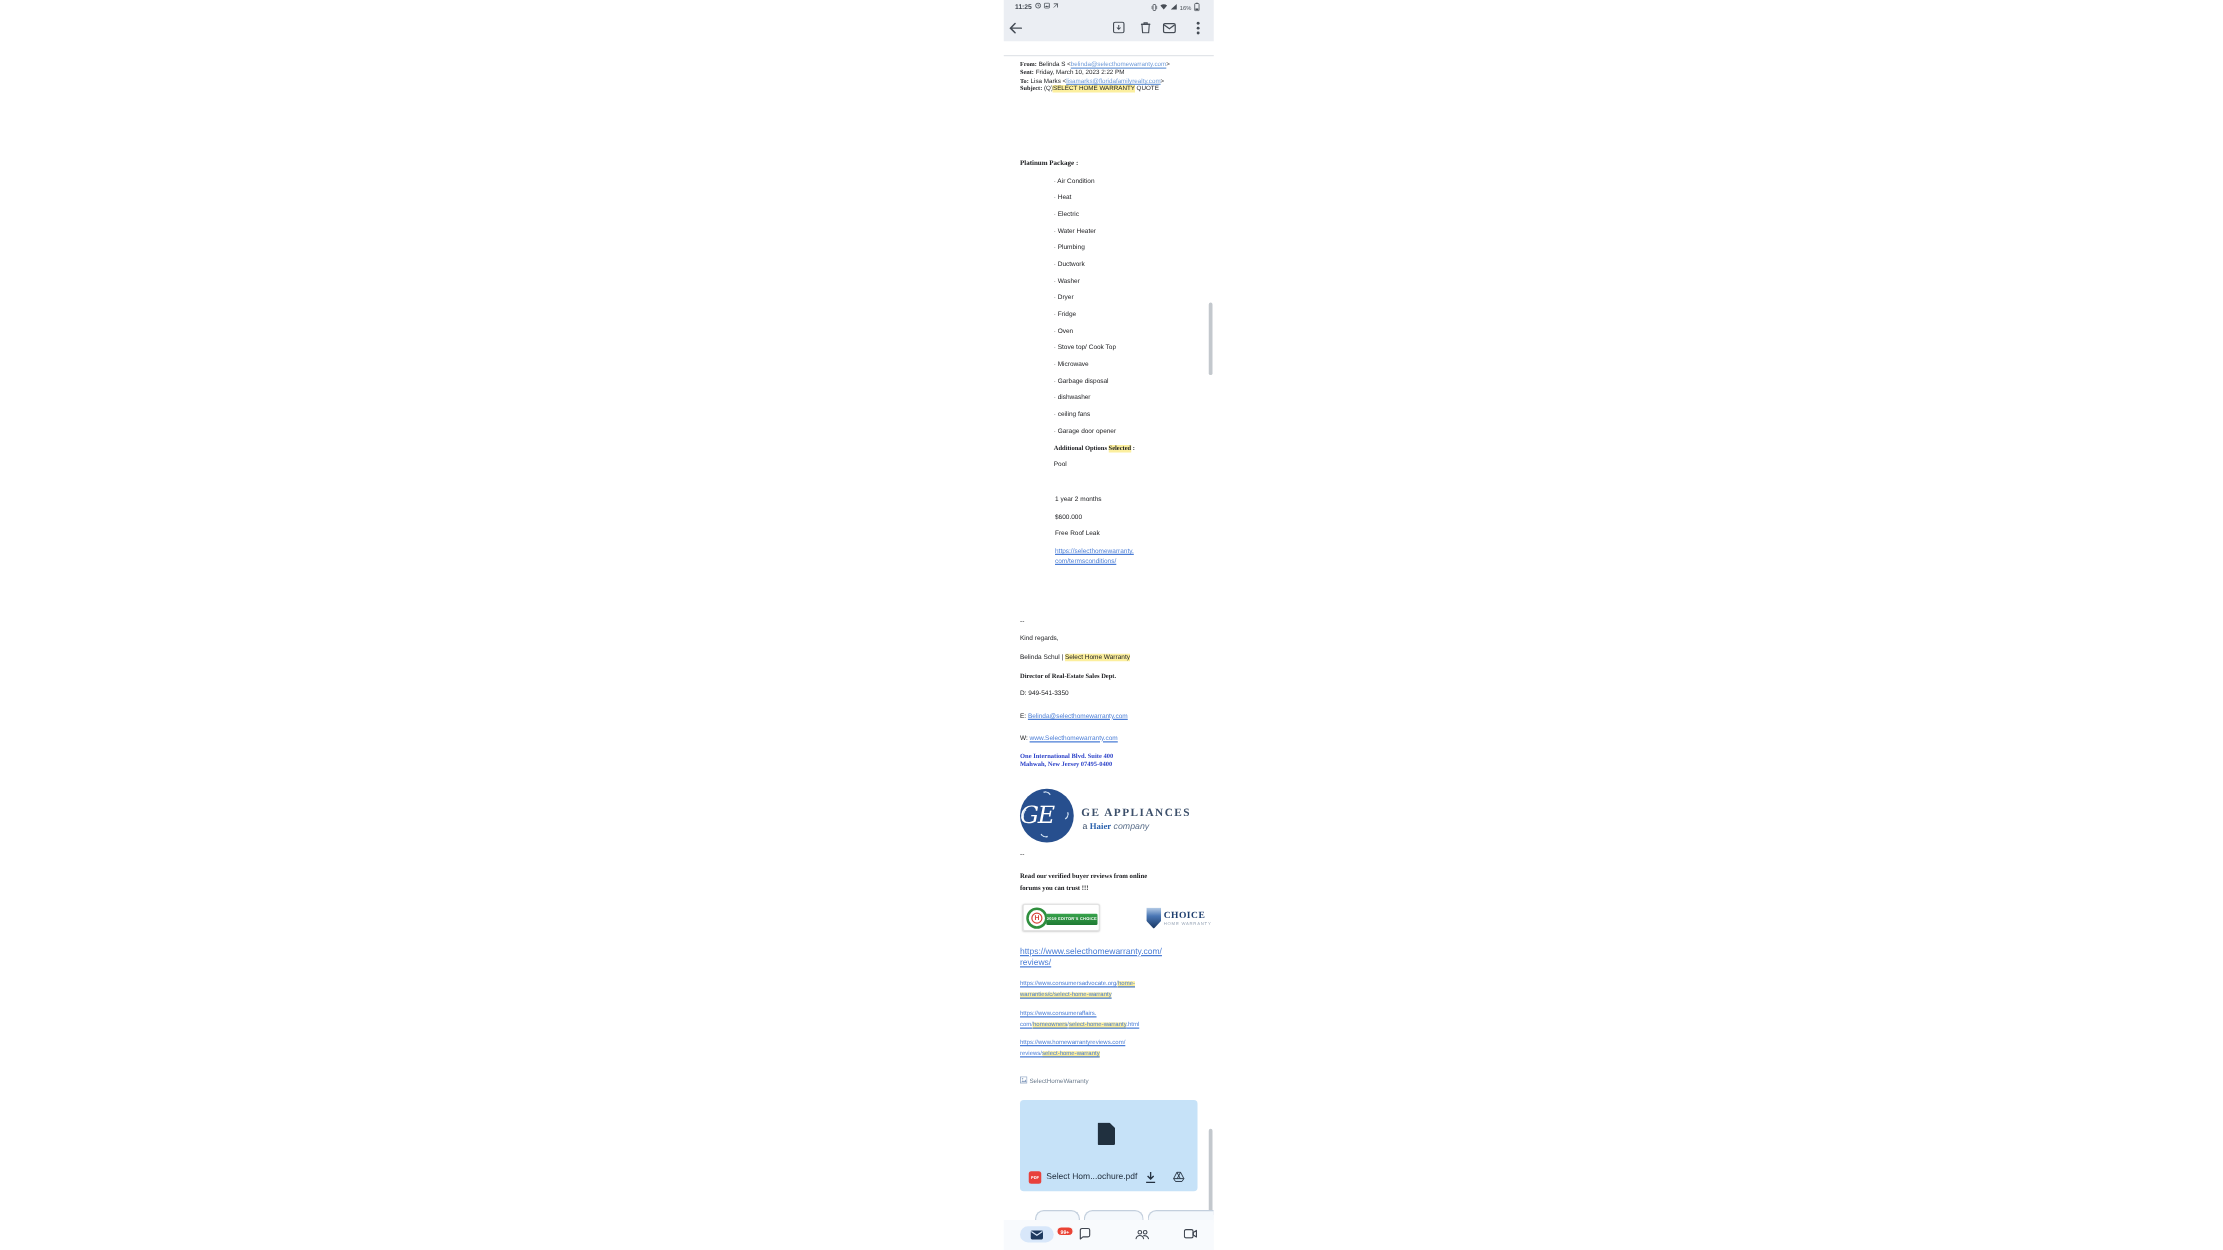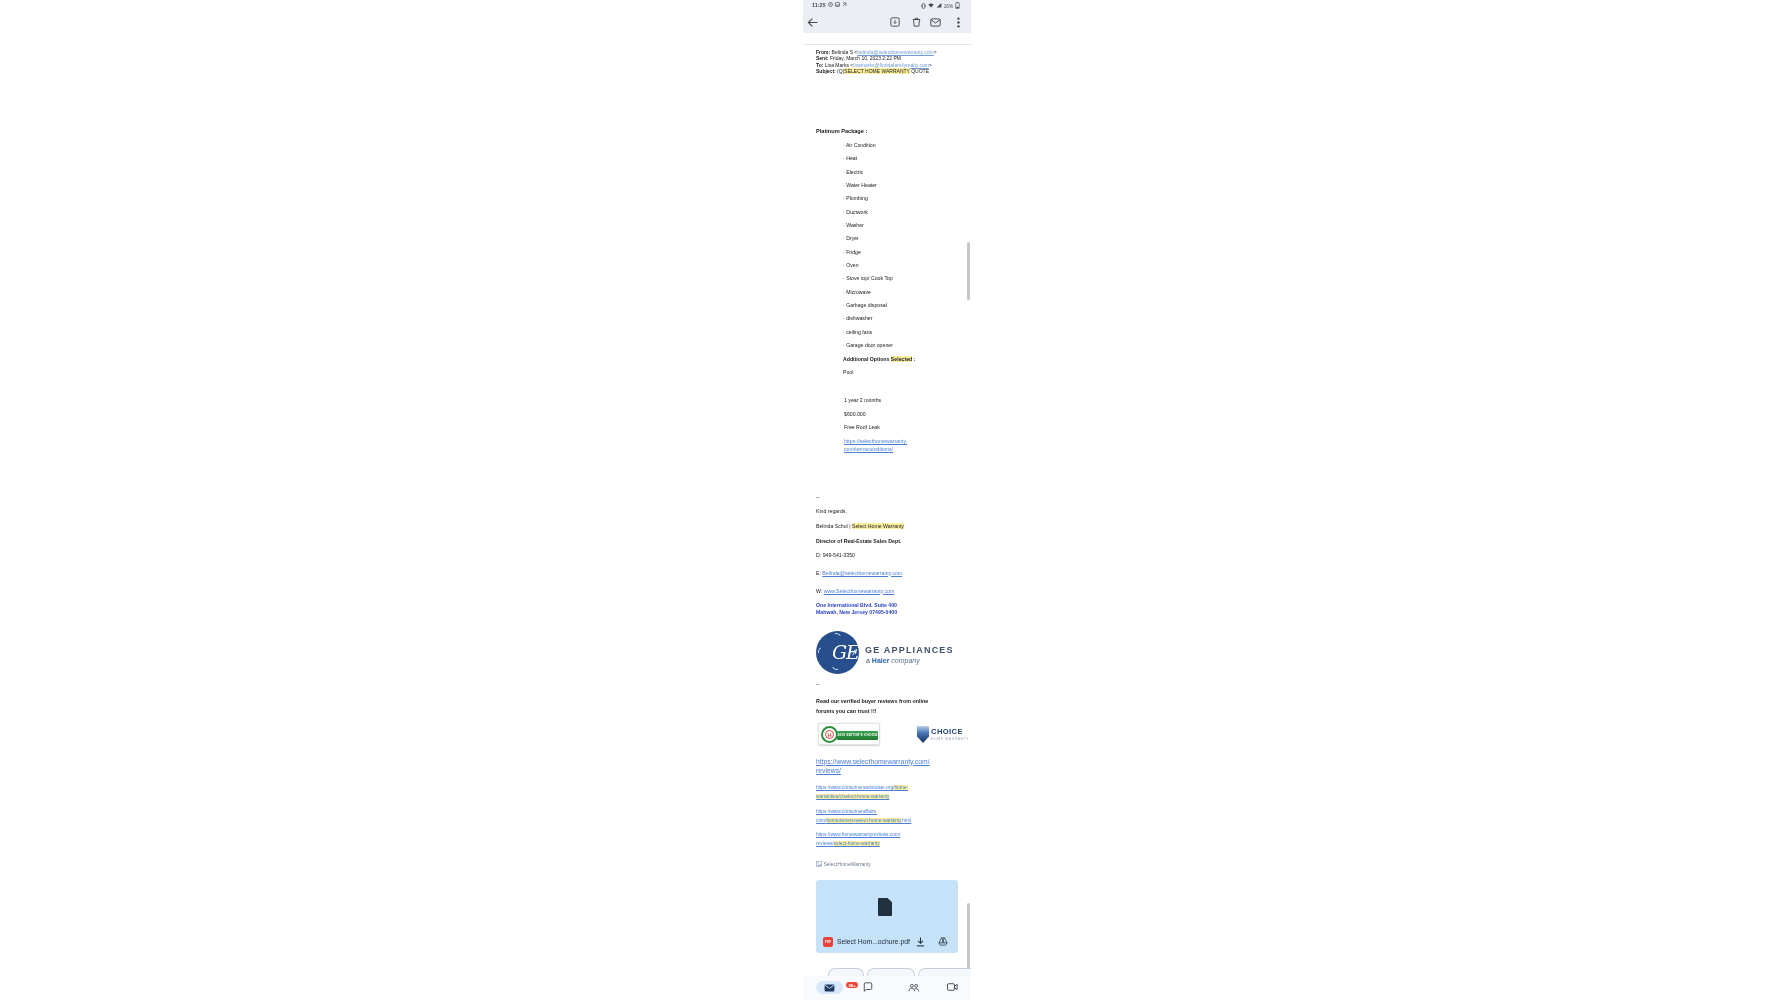--- a/index.html
+++ b/index.html
@@ -1,38 +1,38 @@
 <!DOCTYPE html>
 <html><head>
 <meta charset="utf-8">
 <style>
   * { margin:0; padding:0; box-sizing:border-box; }
   html,body { width:1778px; height:1000px; background:#ffffff; overflow:hidden;
               font-family:"Liberation Sans", sans-serif; }
   .phone { position:absolute; left:803px; top:0; width:168px; height:1000px; background:#fff; }
   .t { position:absolute; white-space:nowrap; color:#202124; line-height:1.18; }
-  .b { font-weight:bold; }
+  .b { font-weight:bold;font-family:Liberation Serif, serif; }
   .hl { background:#fcef9e; }
   .lnk { color:#4a7dd6; text-decoration:underline; cursor:pointer; }
   .lnk2 { color:#6f9bd9; text-decoration:underline; cursor:pointer; }
   .chrome { position:absolute; left:0; top:0; width:168px; height:33px; background:#ebeef3; }
   .statusbar { position:absolute; left:0; top:0; width:168px; height:12px; }
   .sb-left { position:absolute; left:9px; top:2px; display:flex; align-items:center; gap:2px;
              font-size:5.4px; color:#474d55; font-weight:bold; }
   .sb-right { position:absolute; right:11px; top:2px; display:flex; align-items:center; gap:2px;
               font-size:4.6px; color:#474d55; }
   .sbi { display:inline-block; }
   .toolbar { position:absolute; left:0; top:13px; width:168px; height:20px; }
   .tbtn { position:absolute; width:14px; height:14px; display:flex; align-items:center;
           justify-content:center; cursor:pointer; }
   .divider { position:absolute; left:0; top:44px; width:168px; height:1px; background:#e2e5e9; }
   .pkg-list { position:absolute; left:40px; top:139px; font-size:5.2px; line-height:13.35px; color:#202124; }
   .pi::before { content:"·  "; color:#202124; }
   .ge-circle { position:absolute; left:13px; top:631px; width:43px; height:43px; border-radius:50%;
-               background:#274f8e; display:flex; align-items:center; justify-content:flex-end; }
+               background:#274f8e; display:flex; align-items:center; justify-content:flex-start; }
   .ge-mono { font-family:"DejaVu Serif", serif; font-style:italic; font-size:19px; color:#fff;
              letter-spacing:-1px; transform:translateY(-1px); }
   .swirl { position:absolute; width:9px; height:9px; border:1.3px solid transparent;
            border-top-color:#cfe0f2; border-radius:50%; }
   .badge1 { position:absolute; left:15px; top:723px; width:62px; height:22px; background:#fff;
             border:0.5px solid #e3e3e3; border-radius:2px; box-shadow:0 0.5px 1.5px rgba(0,0,0,.18); }
   .b1-circ { position:absolute; left:2px; top:2px; width:17px; height:17px; border-radius:50%;
              border:2px solid #2f8f3e; background:#fff; display:flex; align-items:center; justify-content:center; }
   .b1-h { color:#d8463c; border:1px solid #d8463c; border-radius:50%; width:9px; height:9px;
           font-size:5.5px; font-weight:bold; display:flex; align-items:center; justify-content:center; }

